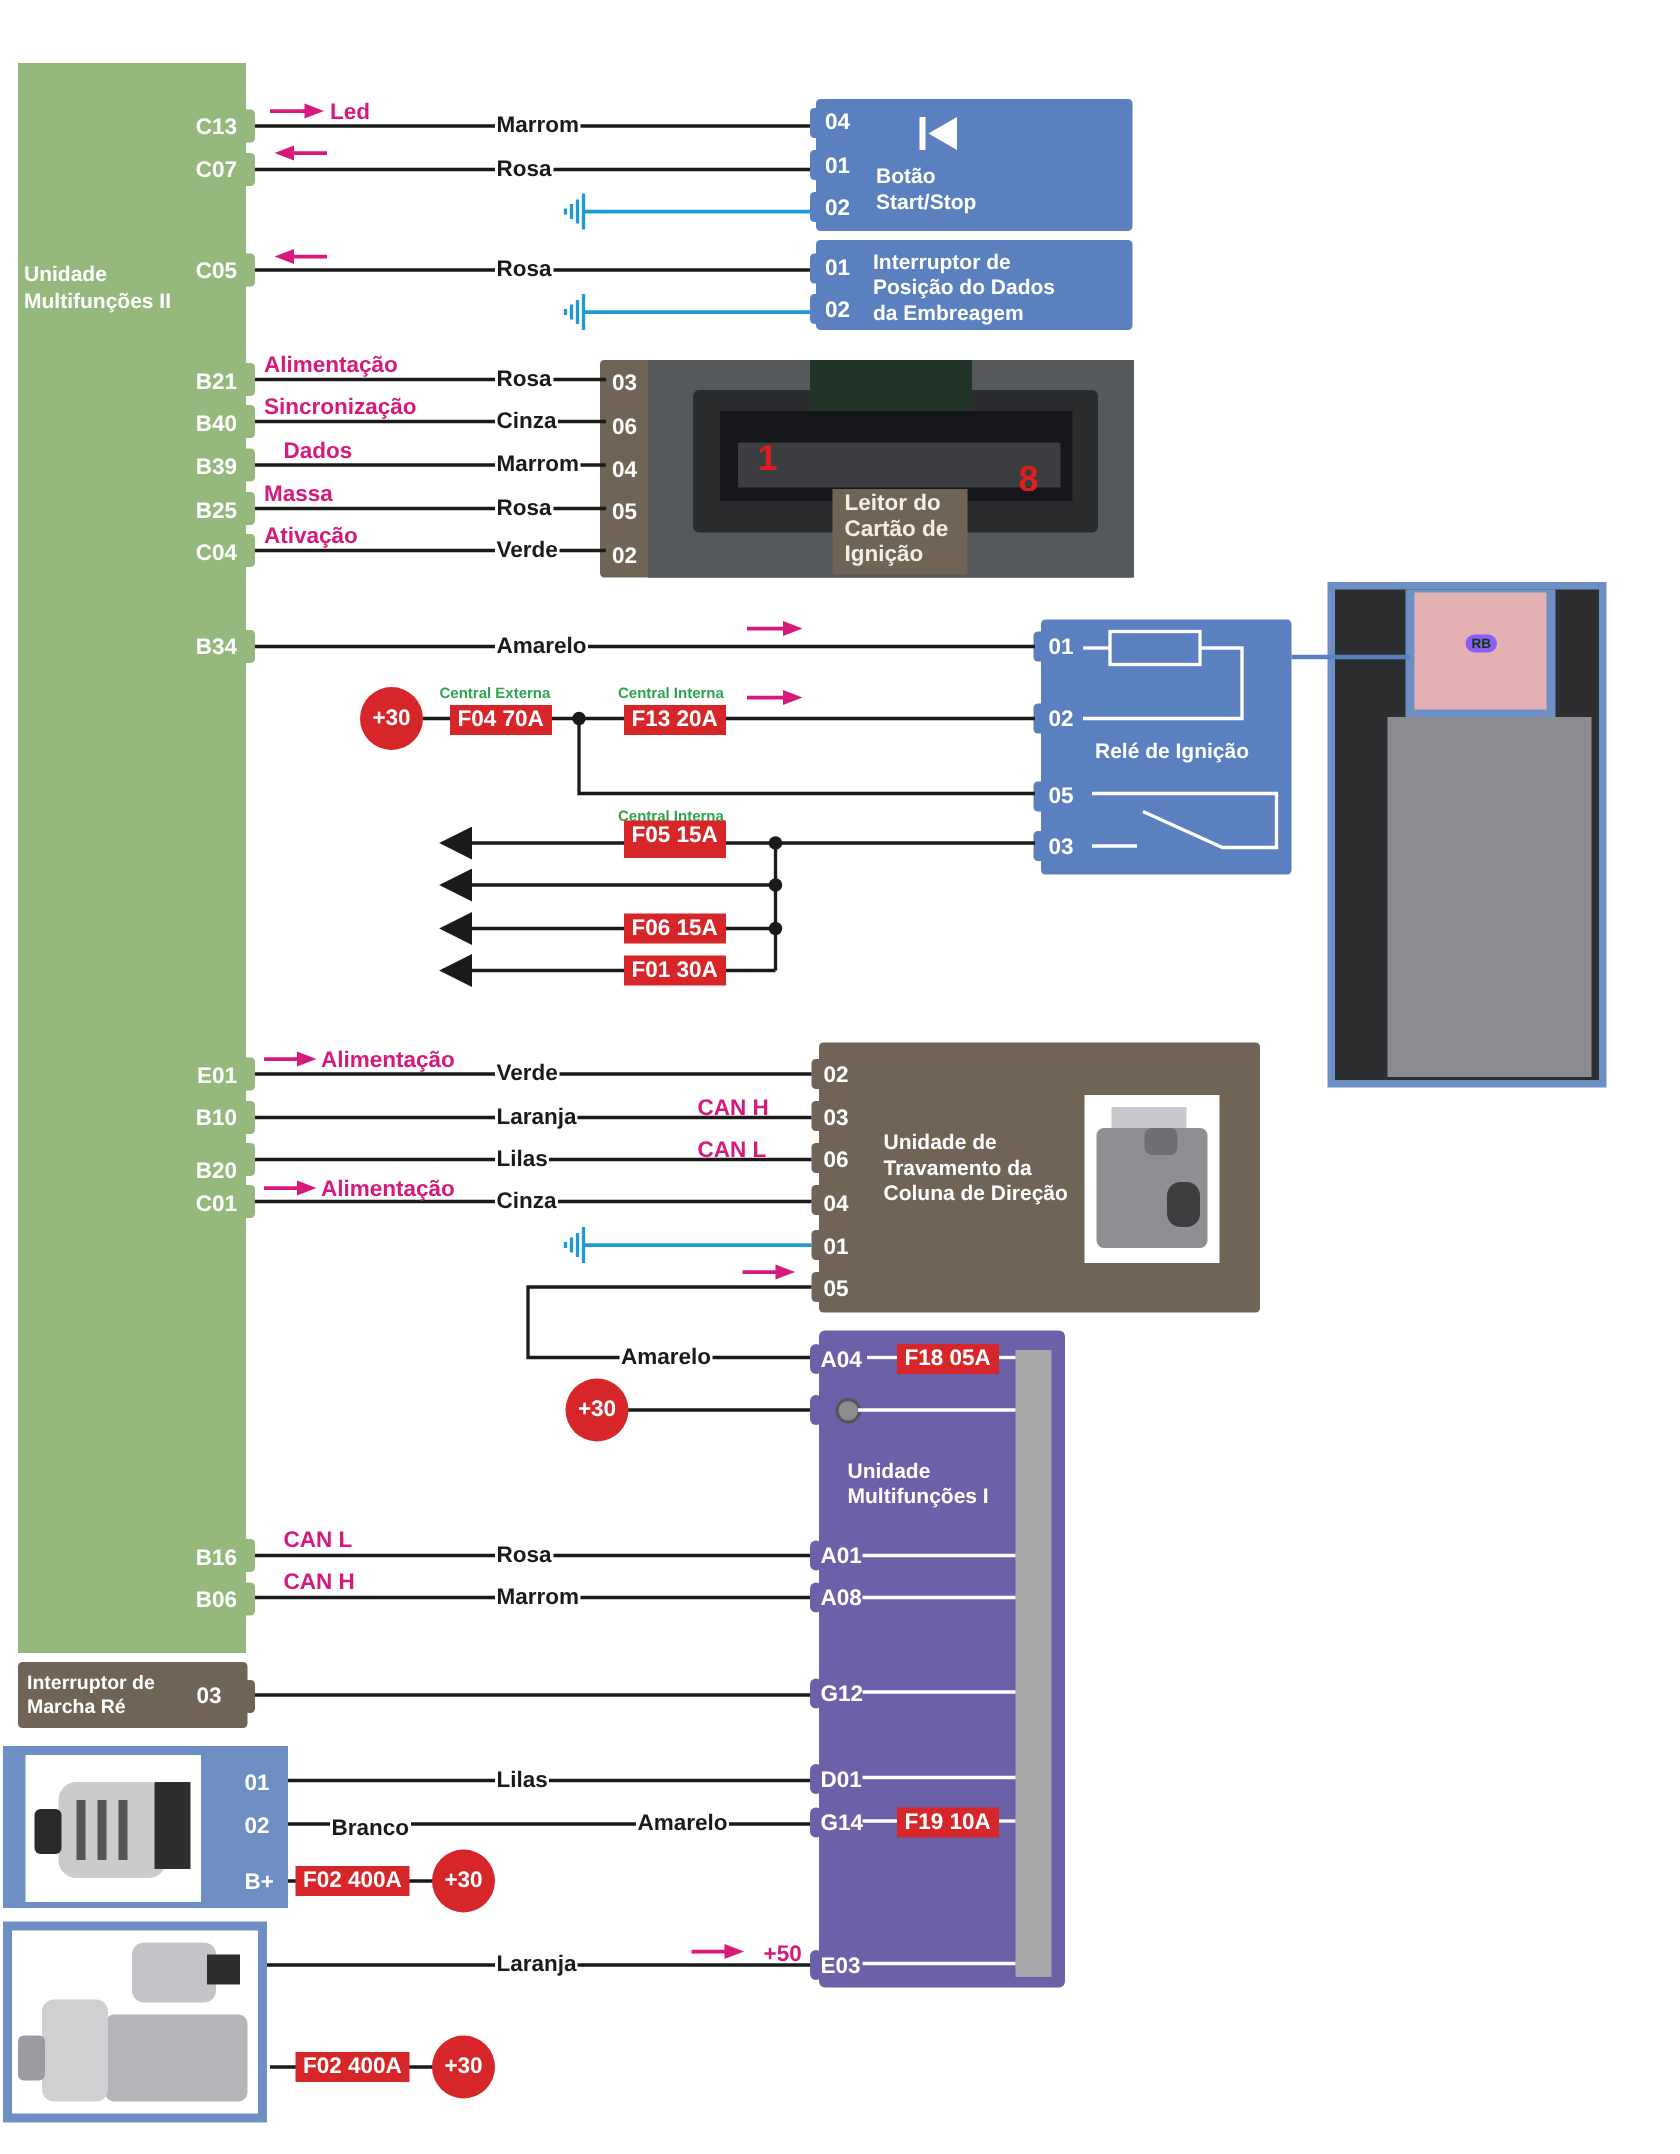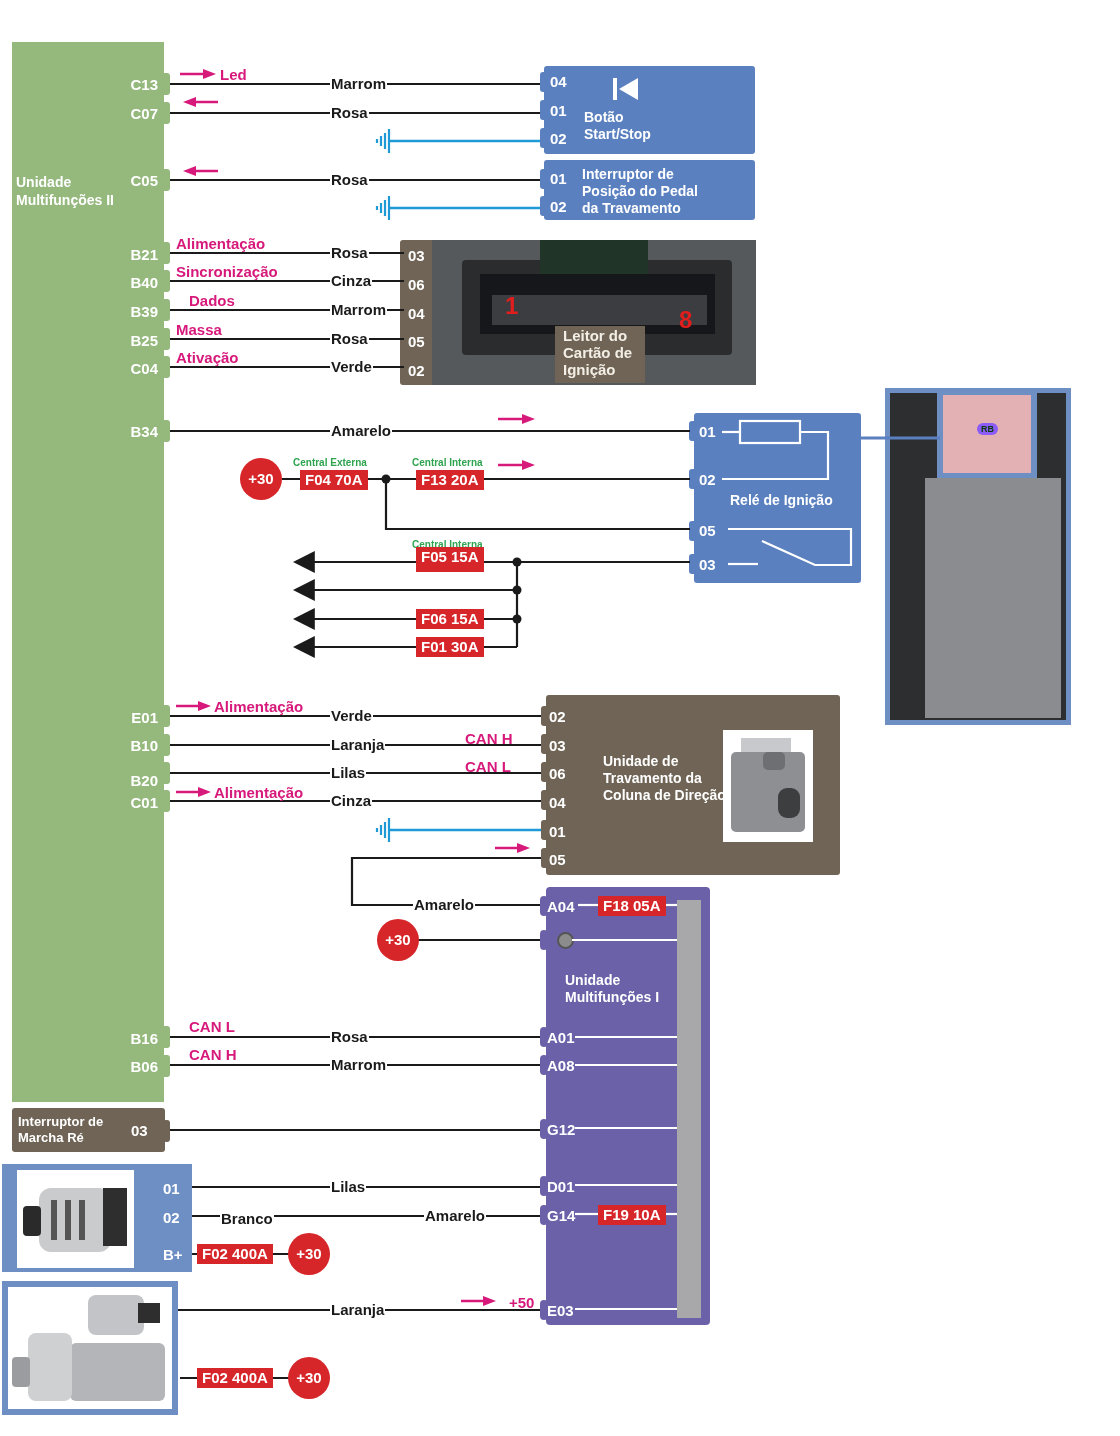--- a/index.html
+++ b/index.html
@@ -82,22 +82,22 @@
     <div>Start/Stop</div>
   </div>
 
   <div class="blue-box" style="left:544px;top:160px;width:211px;height:60px;"></div>
   <div class="blue-box" style="left:540px;top:169px;width:8px;height:20px;"></div>
   <div class="blue-box" style="left:540px;top:196px;width:8px;height:20px;"></div>
   <div class="pin-in" style="left:550px;top:170px">01</div>
   <div class="pin-in" style="left:550px;top:198px">02</div>
   <div class="box-title" style="left:582px;top:166px">
     <div>Interruptor de</div>
-    <div>Posição do Pedal</div>
-    <div>da Travamento</div>
+    <div>Posição do Dados</div>
+    <div>da Embreagem</div>
   </div>
 
   <div class="brown-box" style="left:400px;top:240px;width:356px;height:145px;"></div>
   <div class="photo" style="left:432px;top:240px;width:324px;height:145px;background:#3c3f42;">
     <svg width="324" height="145">
       <rect x="0" y="0" width="324" height="145" fill="#55595c"></rect>
       <rect x="30" y="20" width="270" height="95" rx="4" fill="#2a2c2e"></rect>
       <rect x="108" y="0" width="108" height="40" fill="#203428"></rect>
       <rect x="48" y="34" width="235" height="60" fill="#15171a"></rect>
       <rect x="60" y="55" width="215" height="30" fill="#3b3d40"></rect>
@@ -142,21 +142,21 @@
   <div class="brown-box" style="left:541px;top:762px;width:8px;height:20px;"></div>
   <div class="brown-box" style="left:541px;top:790px;width:8px;height:20px;"></div>
   <div class="brown-box" style="left:541px;top:820px;width:8px;height:20px;"></div>
   <div class="brown-box" style="left:541px;top:848px;width:8px;height:20px;"></div>
   <div class="pin-in" style="left:549px;top:708px">02</div>
   <div class="pin-in" style="left:549px;top:737px">03</div>
   <div class="pin-in" style="left:549px;top:765px">06</div>
   <div class="pin-in" style="left:549px;top:794px">04</div>
   <div class="pin-in" style="left:549px;top:823px">01</div>
   <div class="pin-in" style="left:549px;top:851px">05</div>
-  <div class="box-title" style="left:603px;top:753px">
+  <div class="box-title" style="left:589px;top:753px">
     <div>Unidade de</div>
     <div>Travamento da</div>
     <div>Coluna de Direção</div>
   </div>
   <div class="photo" style="left:723px;top:730px;width:90px;height:112px;background:#ffffff;">
     <svg width="90" height="112">
       <rect x="8" y="22" width="74" height="80" rx="5" fill="#8d8f93"></rect>
       <rect x="40" y="22" width="22" height="18" rx="5" fill="#6d6f73"></rect>
       <rect x="55" y="58" width="22" height="30" rx="9" fill="#3c3e40"></rect>
       <rect x="18" y="8" width="50" height="14" fill="#c7c9cc"></rect>

